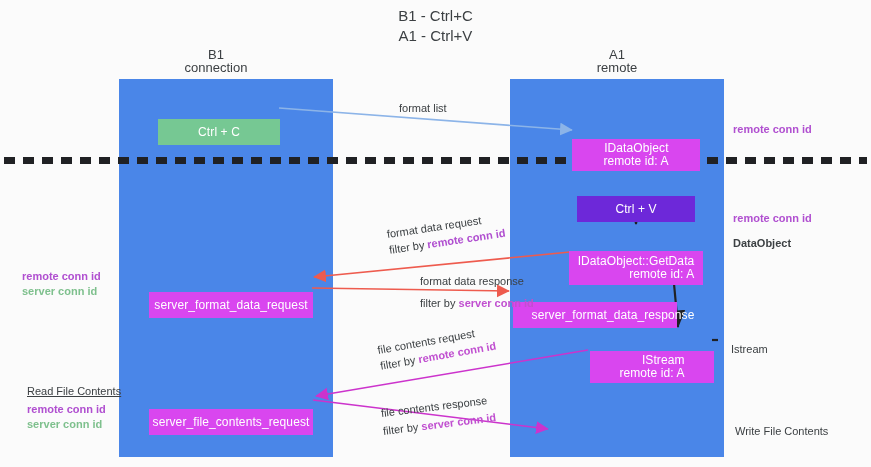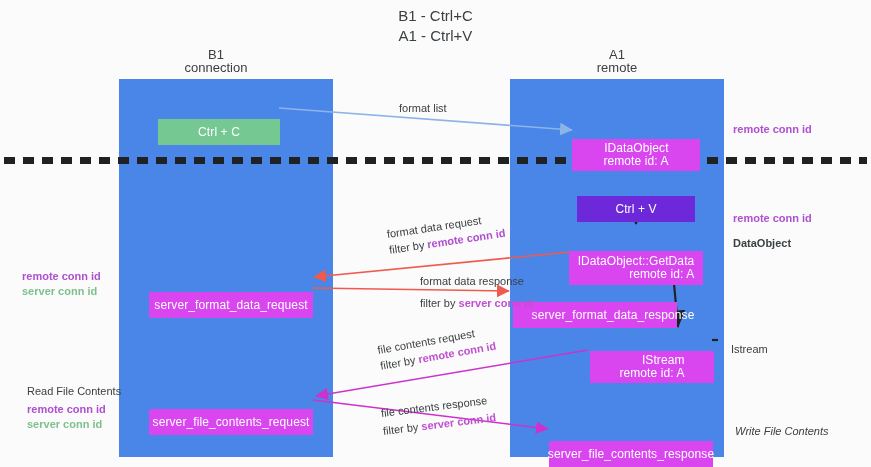--- a/index.html
+++ b/index.html
@@ -121,21 +121,20 @@
 
   <div class="abs node orange" style="left:149px;top:268px;width:164px;height:26px;">server_format_data_request</div>
 
   <div class="abs node orange" style="left:513px;top:278px;width:164px;height:26px;padding-left:36px;">server_format_data_response</div>
 
   <div class="abs node orange" style="left:590px;top:327px;width:124px;height:32px;">IStream
 remote id: A</div>
 
   <div class="abs node orange" style="left:149px;top:385px;width:164px;height:26px;">server_file_contents_request</div>
 
-  <div class="abs node orange" style="left:549px;top:417px;width:164px;height:26px;">server_file_contents_response</div>
 
   <div class="abs lbl" style="left:399px;top:101px;">format list</div>
 
   <div class="abs rot-m8" style="left:388px;top:227px;">
     <span class="lbl stack">
       <span class="l1">format data request</span>
       <span class="l2" style="margin-top:2px;display:block;">
         <span>filter by </span><span class="lbl purple">remote conn id</span>
       </span>
     </span>
@@ -167,27 +166,27 @@
   </div>
 
   <div class="abs lbl purple" style="left:733px;top:122px;">remote conn id</div>
 
   <div class="abs lbl purple" style="left:733px;top:211px;">remote conn id</div>
 
   <div class="abs lbl" style="left:733px;top:236px;font-weight:bold;">DataObject</div>
 
   <div class="abs lbl" style="left:731px;top:342px;">Istream</div>
 
-  <div class="abs lbl" style="left:735px;top:424px;font-style:italic;">Write File Contents</div>
+  <div class="abs lbl" style="left:735px;top:424px;">Write File Contents</div>
 
   <div class="abs" style="left:22px;top:269px;">
     <div class="lbl purple">remote conn id</div>
     <div class="lbl green" style="margin-top:1px;">server conn id</div>
   </div>
 
-  <div class="abs lbl" style="left:27px;top:384px;">Read File Contents</div>
+  <div class="abs lbl" style="left:27px;top:384px;text-decoration:underline;">Read File Contents</div>
 
   <div class="abs" style="left:27px;top:402px;">
     <div class="lbl purple">remote conn id</div>
     <div class="lbl green" style="margin-top:1px;">server conn id</div>
   </div>
 
 </div>
 
 </body></html>

